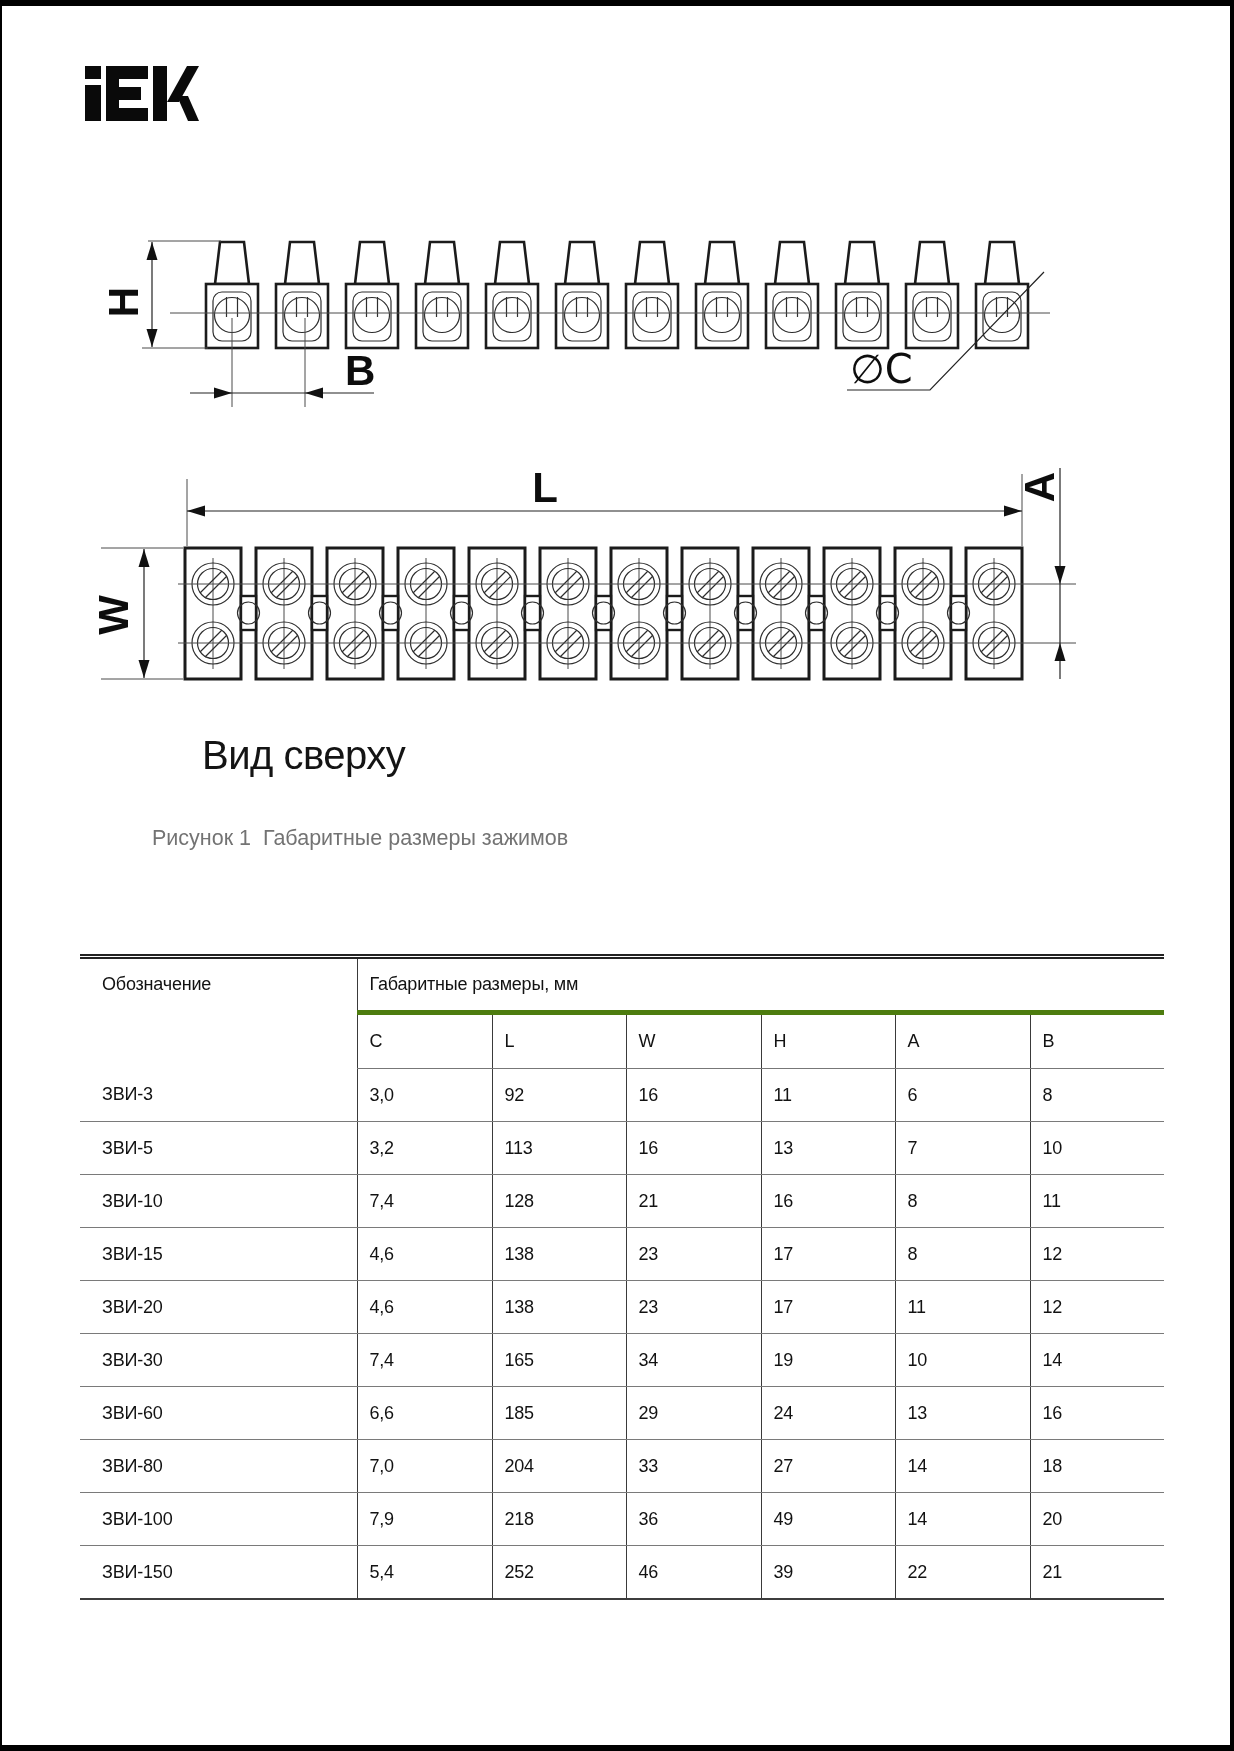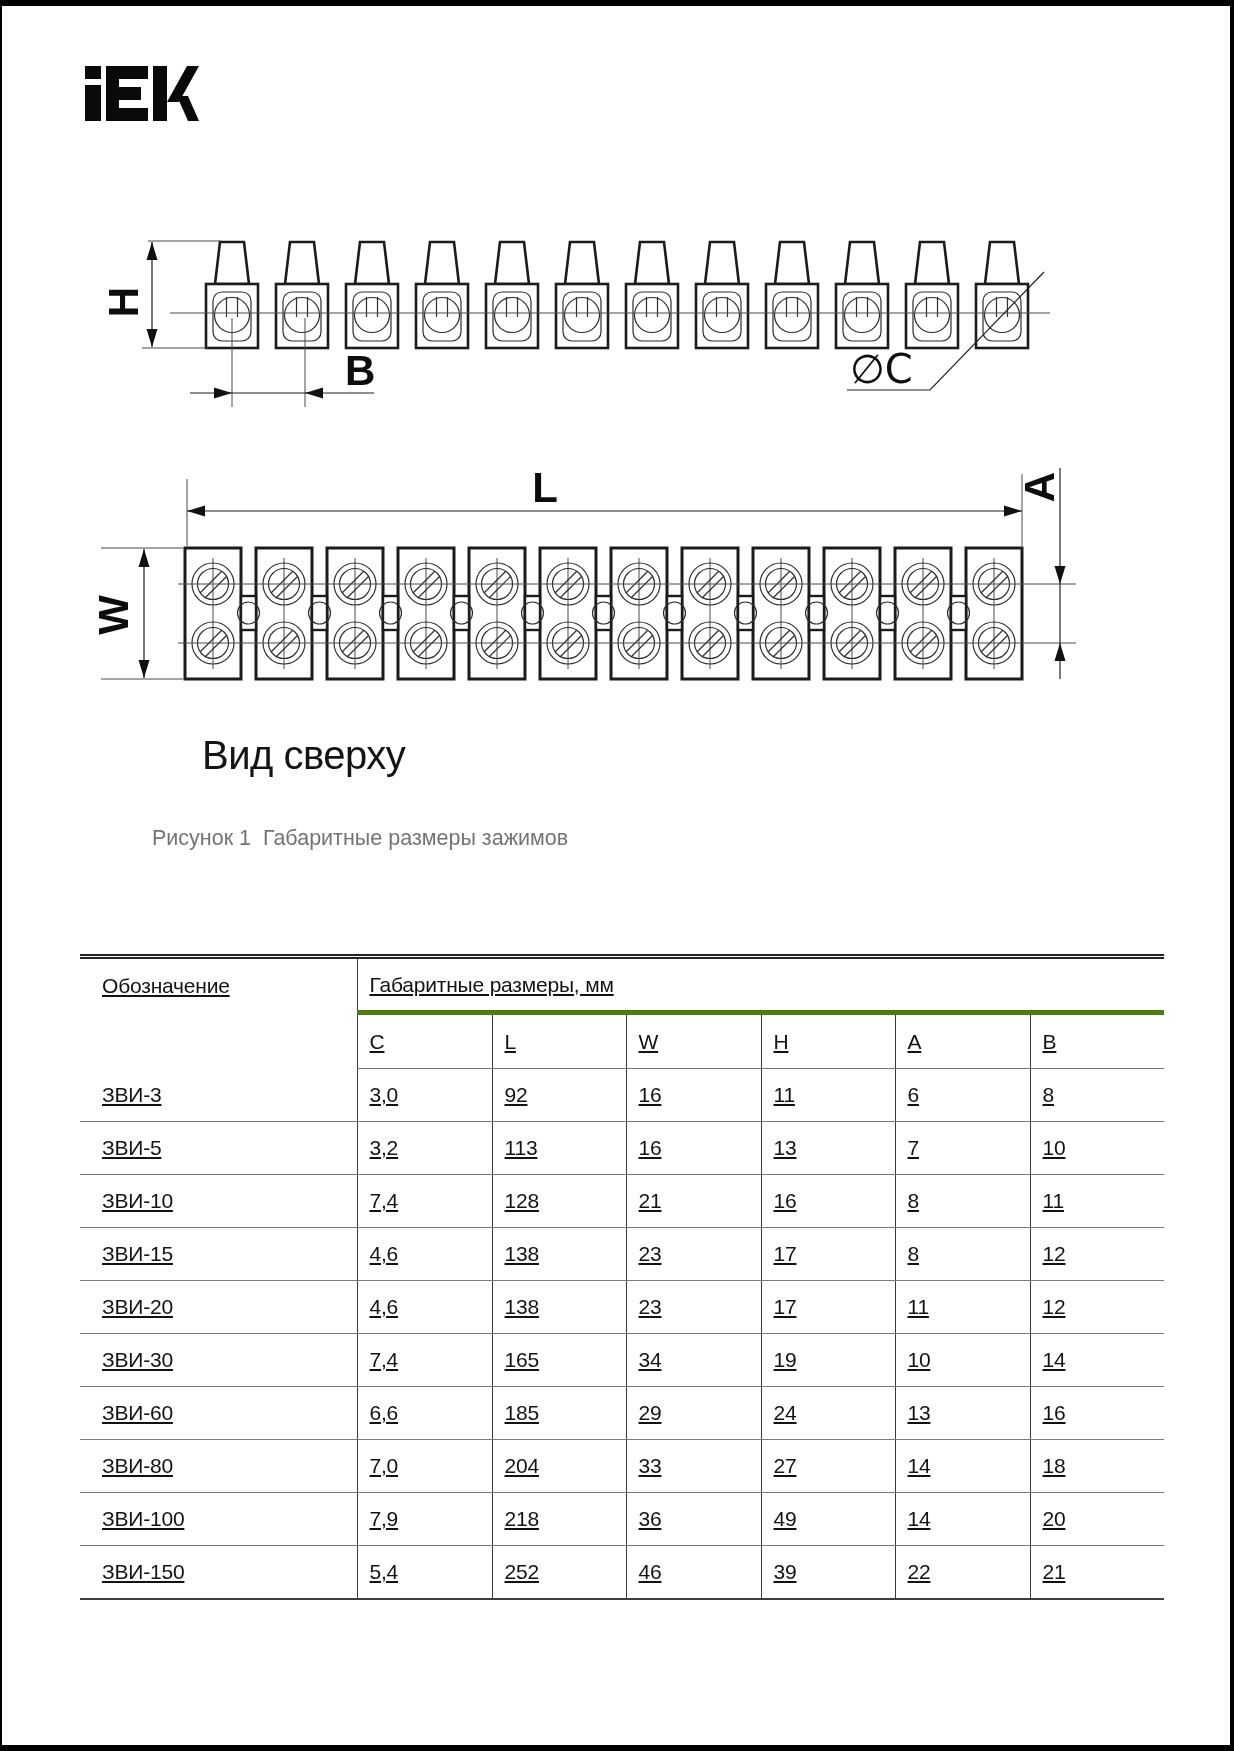--- a/index.html
+++ b/index.html
@@ -22,21 +22,21 @@
   .arrow{fill:#111;stroke:none;}
   .dimlabel{font-family:"Liberation Sans",sans-serif;font-weight:700;font-size:42px;fill:#0d0d0d;}
   .diam{font-family:"DejaVu Sans","Liberation Sans",sans-serif;font-weight:400;font-size:40px;fill:#0d0d0d;}
   .view-label{left:200px;top:727px;font-size:40px;letter-spacing:-0.5px;color:#141414;}
   .caption{left:150px;top:820px;font-size:21.5px;white-space:pre;color:#737373;}
   
   table.dims{
     position:absolute;left:78px;top:948px;width:1084px;
     border-collapse:collapse;table-layout:fixed;
     border-top:5px double #222;border-bottom:2px solid #3d3d3d;
-    font-size:21px;letter-spacing:-0.2px;color:#121212;text-decoration:underline;
+    font-size:18px;letter-spacing:-0.2px;color:#121212;
   }
   table.dims th,table.dims td{
     font-weight:400;text-align:left;vertical-align:middle;
     padding:0 4px 0 12px;height:52px;
   }
   table.dims .name,table.dims .c-name{padding-left:22px;}
   table.dims .c-name{vertical-align:top;padding-top:15px;}
   table.dims tr.h1 th{height:51px;border-bottom:5px solid #4d7c0f;}
   table.dims tr.h1 .c-name{border-bottom:none;}
   table.dims tr.h2 th{height:53px;border-bottom:1px solid #777;}

